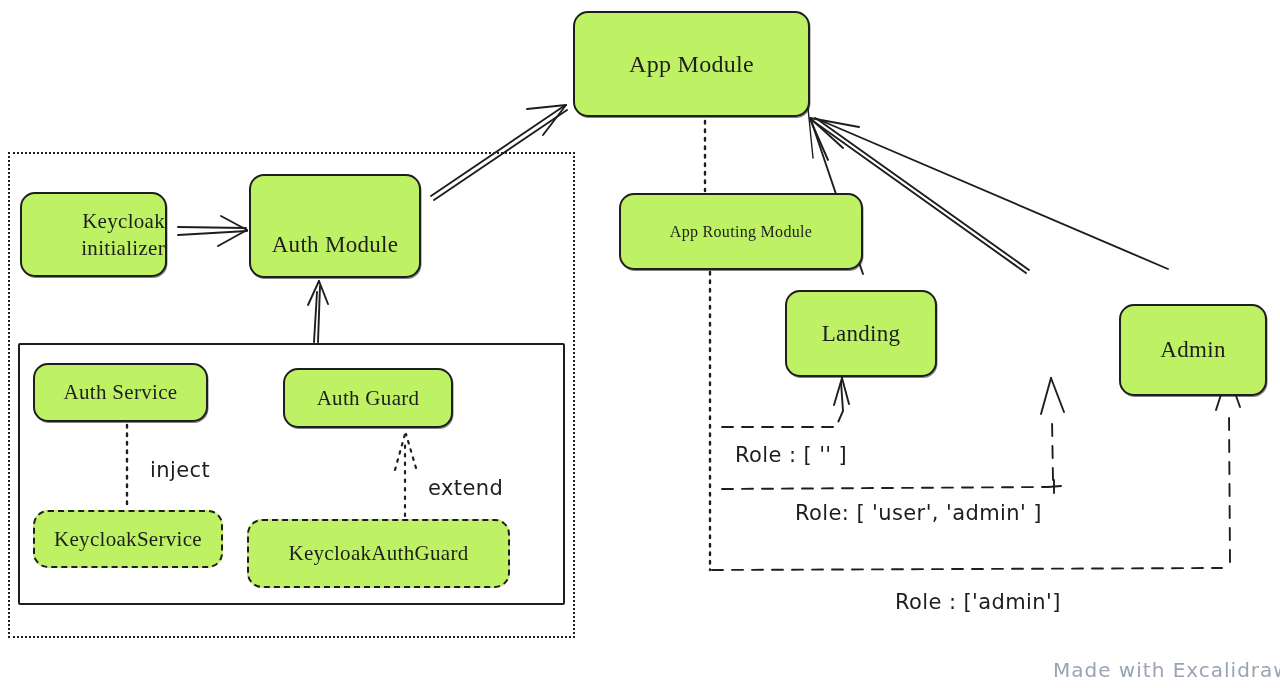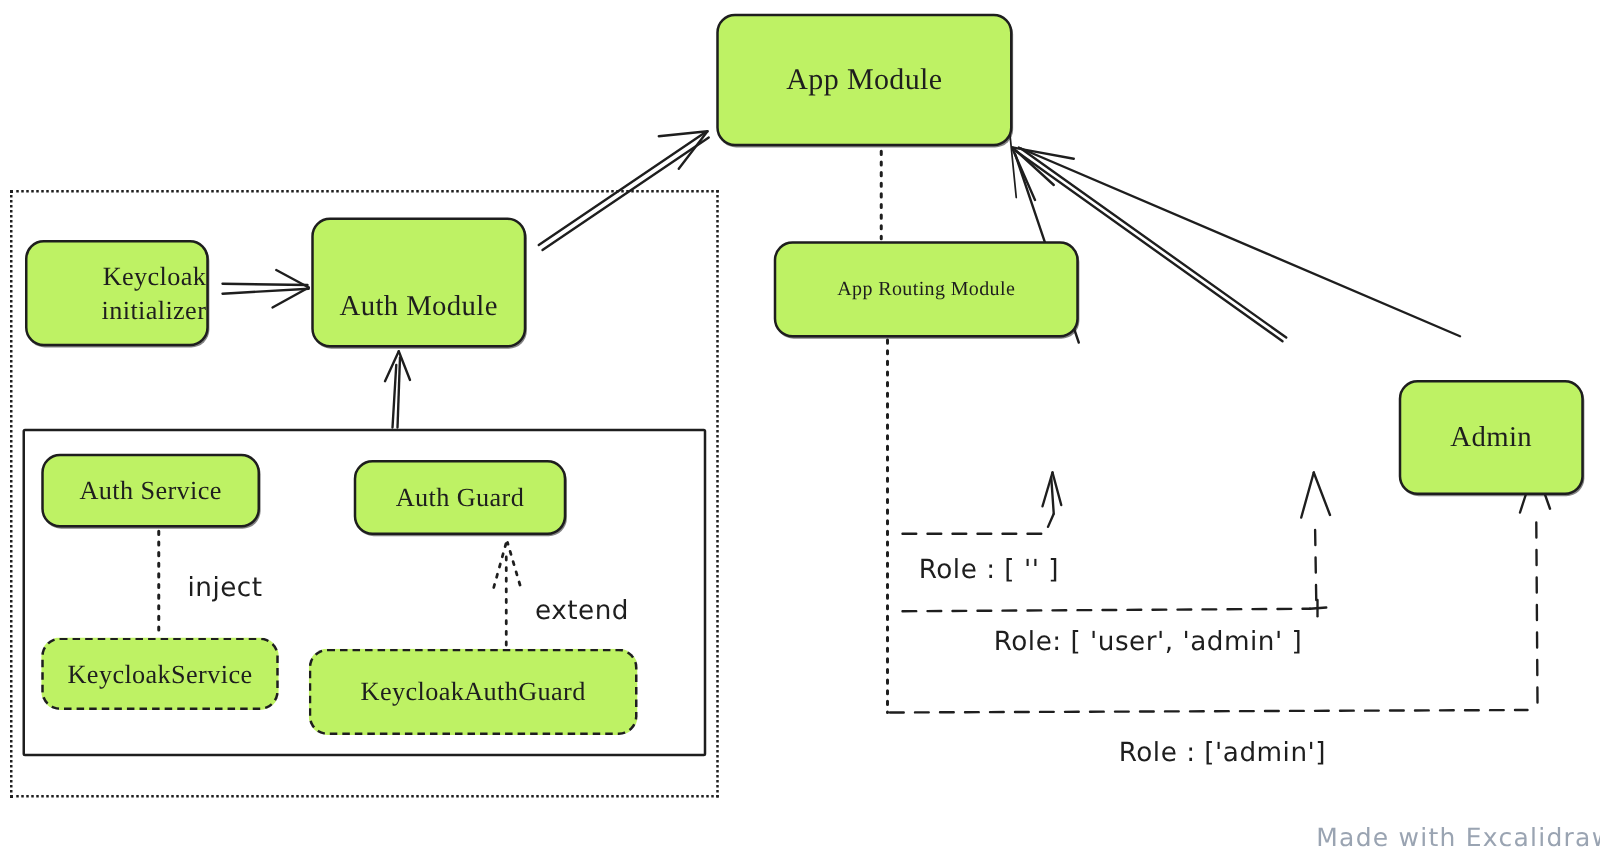--- a/index.html
+++ b/index.html
@@ -170,20 +170,23 @@
   </div>
 
   <div class="node auth-module">
     <span>Auth Module</span>
   </div>
 
   <div class="node app-routing">
     <span>App Routing Module</span>
   </div>
 
+  <div class="node landing">
+    <span>Landing</span>
+  </div>
 
 
   <div class="node admin">
     <span>Admin</span>
   </div>
 
   <div class="node auth-guard">
     <span>Auth Guard</span>
   </div>
 

